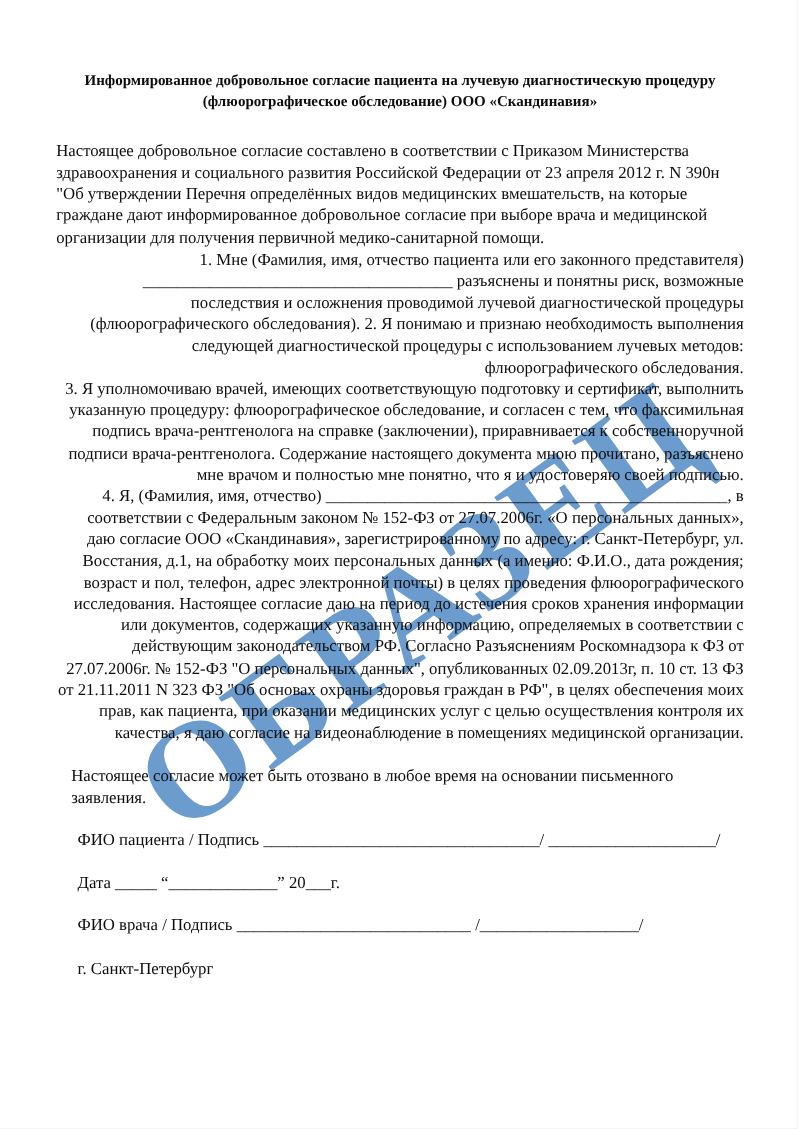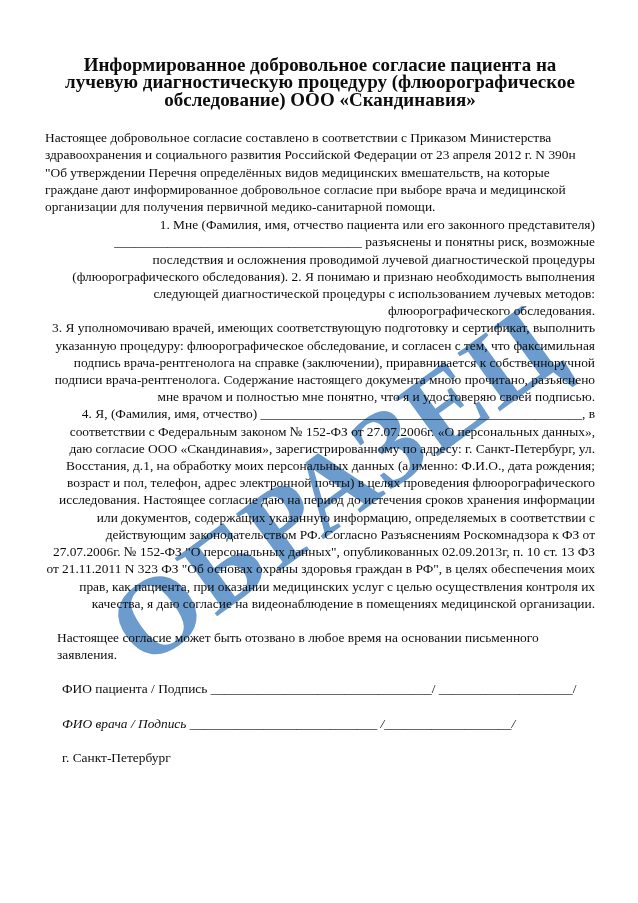--- a/index.html
+++ b/index.html
@@ -15,32 +15,32 @@
   }
   .content {
     position: absolute;
     left: 45px;
     top: 56px;
     width: 550px;
     font-size: 13.4px;
     line-height: 17.2px;
   }
   .doc-title {
-    font-size: 19px;
+    font-size: 12px;
     font-weight: bold;
     text-align: center;
     margin: 0 0 21px 0;
     line-height: 17.4px;
   }
   .para { margin: 0 0 1px 0; text-align: left; }
   .clauses p { margin: 0; text-align: right; }
   .revocation { margin: 17px 0 0 12px; }
   .sig-block { margin-top: 17px; }
   .sig-line { margin: 17px; white-space: pre-wrap; }
-  .sig-gap { margin-top: 9px; font-style: italic; }
+  .sig-gap { margin-top: 9px; }
   .watermark {
     position: absolute;
     left: 55px;
     top: 430px;
     width: 560px;
     text-align: center;
     font-weight: bold;
     font-size: 110px;
     letter-spacing: 3px;
     color: #6b9ccd;
@@ -67,18 +67,19 @@
     <div class="clauses">
       <p>1. Мне (Фамилия, имя, отчество пациента или его законного представителя) _____________________________________ разъяснены и понятны риск, возможные последствия и осложнения проводимой лучевой диагностической процедуры (флюорографического обследования). 2. Я понимаю и признаю необходимость выполнения следующей диагностической процедуры с использованием лучевых методов: флюорографического обследования.</p>
       <p>3. Я уполномочиваю врачей, имеющих соответствующую подготовку и сертификат, выполнить указанную процедуру: флюорографическое обследование, и согласен с тем, что факсимильная подпись врача-рентгенолога на справке (заключении), приравнивается к собственноручной подписи врача-рентгенолога. Содержание настоящего документа мною прочитано, разъяснено мне врачом и полностью мне понятно, что я и удостоверяю своей подписью.</p>
       <p>4. Я, (Фамилия, имя, отчество) ________________________________________________, в соответствии с Федеральным законом № 152-ФЗ от 27.07.2006г. «О персональных данных», даю согласие ООО «Скандинавия», зарегистрированному по адресу: г. Санкт-Петербург, ул. Восстания, д.1, на обработку моих персональных данных (а именно: Ф.И.О., дата рождения; возраст и пол, телефон, адрес электронной почты) в целях проведения флюорографического исследования. Настоящее согласие даю на период до истечения сроков хранения информации или документов, содержащих указанную информацию, определяемых в соответствии с действующим законодательством РФ. Согласно Разъяснениям Роскомнадзора к ФЗ от 27.07.2006г. № 152-ФЗ "О персональных данных", опубликованных 02.09.2013г, п. 10 ст. 13 ФЗ от 21.11.2011 N 323 ФЗ "Об основах охраны здоровья граждан в РФ", в целях обеспечения моих прав, как пациента, при оказании медицинских услуг с целью осуществления контроля их качества, я даю согласие на видеонаблюдение в помещениях медицинской организации.</p>
     </div>
 
     <p class="para revocation">Настоящее согласие может быть отозвано в любое время на основании письменного заявления.</p>
 
     <div class="sig-block">
       <p class="sig-line">ФИО пациента / Подпись _________________________________/ ____________________/</p>
+      <p class="sig-line">Дата _____ “_____________” 20___г.</p>
       <p class="sig-line sig-gap">ФИО врача / Подпись ____________________________ /___________________/</p>
       <p class="sig-line">г. Санкт-Петербург</p>
     </div>
 
   </div>
 </div>
 
 </body></html>

